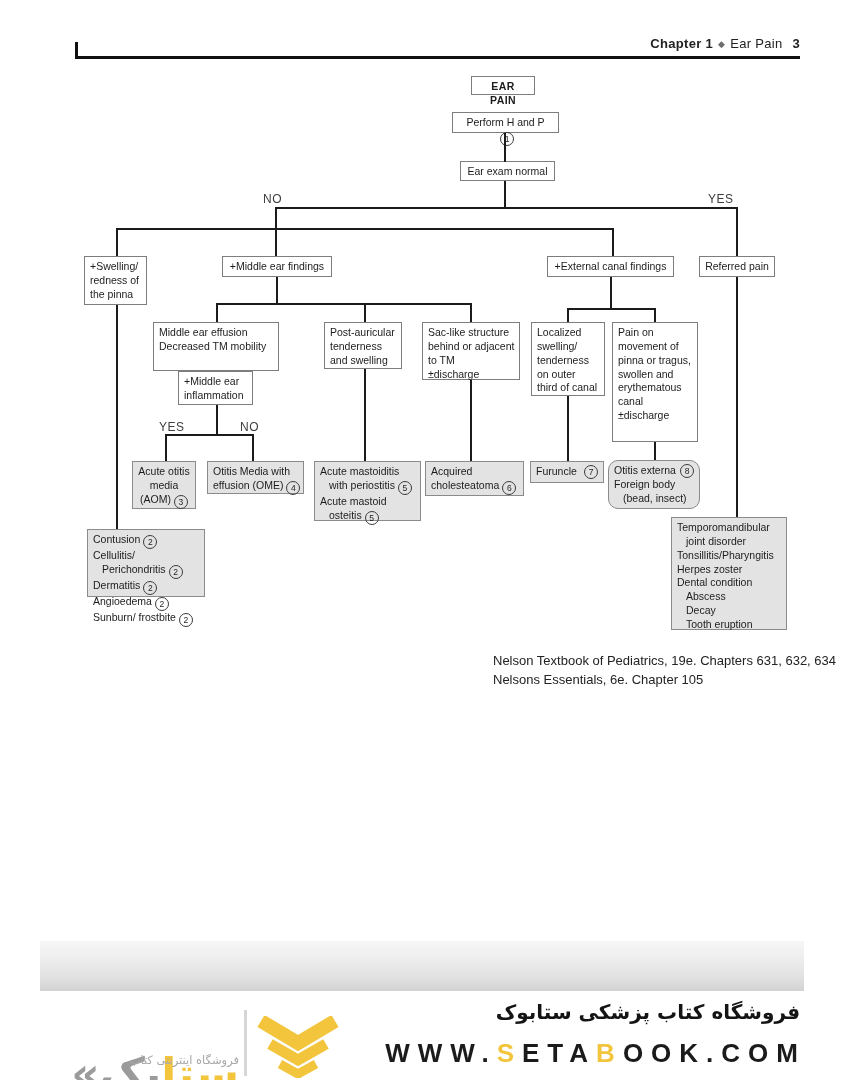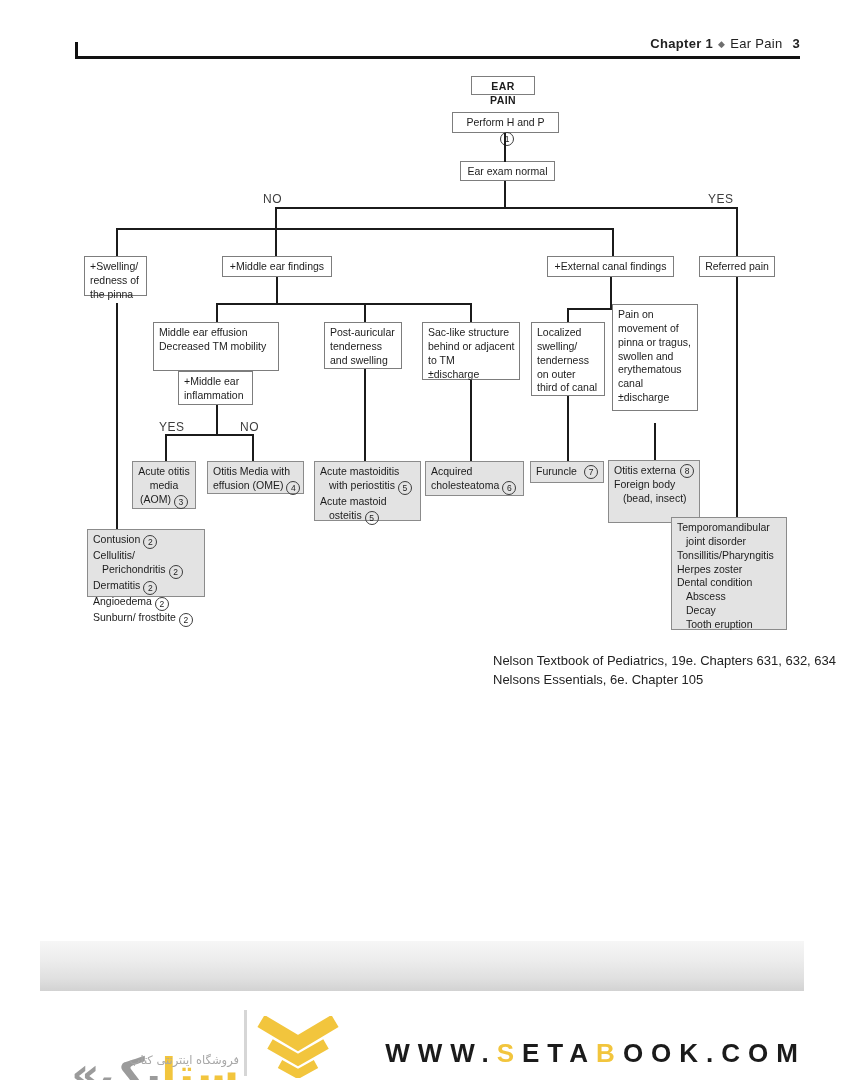--- a/index.html
+++ b/index.html
@@ -101,21 +101,21 @@
   <div class="vl" style="left:216px;top:355px;height:16px;"></div>
   <div class="vl" style="left:216px;top:404px;height:31px;"></div>
   <div class="hl" style="left:165px;top:434px;width:89px;"></div>
   <div class="vl" style="left:165px;top:434px;height:27px;"></div>
   <div class="vl" style="left:252px;top:434px;height:27px;"></div>
   <div class="vl" style="left:364px;top:369px;height:92px;"></div>
   <div class="vl" style="left:470px;top:379px;height:82px;"></div>
   <div class="vl" style="left:567px;top:395px;height:66px;"></div>
   <div class="vl" style="left:654px;top:423px;height:38px;"></div>
 
-  <div class="box" style="left:84px;top:256px;width:63px;height:40px;">
+  <div class="box" style="left:84px;top:256px;width:63px;height:49px;">
     <div class="ln">+Swelling/</div>
     <div class="ln">redness of</div>
     <div class="ln">the pinna</div>
   </div>
   <div class="box center" style="left:222px;top:256px;width:110px;height:21px;">
     <span>+Middle ear findings</span>
   </div>
   <div class="box center" style="left:547px;top:256px;width:127px;height:21px;">
     <span>+External canal findings</span>
   </div>
@@ -138,21 +138,21 @@
     <div class="ln">to TM</div>
     <div class="ln">±discharge</div>
   </div>
   <div class="box" style="left:531px;top:322px;width:74px;height:74px;">
     <div class="ln">Localized</div>
     <div class="ln">swelling/</div>
     <div class="ln">tenderness</div>
     <div class="ln">on outer</div>
     <div class="ln">third of canal</div>
   </div>
-  <div class="box" style="left:612px;top:304px;width:86px;height:107px;">
+  <div class="box" style="left:612px;top:322px;width:86px;height:120px;">
     <div class="ln">Pain on</div>
     <div class="ln">movement of</div>
     <div class="ln">pinna or tragus,</div>
     <div class="ln">swollen and</div>
     <div class="ln">erythematous</div>
     <div class="ln">canal</div>
     <div class="ln">±discharge</div>
   </div>
   <div class="box" style="left:178px;top:371px;width:75px;height:34px;">
     <div class="ln">+Middle ear</div>
@@ -175,21 +175,21 @@
     <div class="ln ind"><span>osteitis</span><span class="circ">5</span></div>
   </div>
   <div class="box gray" style="left:425px;top:461px;width:99px;height:35px;">
     <div class="ln">Acquired</div>
     <div class="ln"><span>cholesteatoma</span><span class="circ">6</span></div>
   </div>
   <div class="box gray" style="left:530px;top:461px;width:74px;height:22px;display:flex;justify-content:space-between;align-items:center;">
     <span>Furuncle</span>
       <span class="circ">7</span>
   </div>
-  <div class="box gray" style="left:608px;top:460px;width:92px;height:63px;">
+  <div class="box gray" style="left:608px;top:460px;width:92px;height:49px;border-radius:10px;">
     <div class="ln" style="display:flex;justify-content:space-between;">
         <span>Otitis externa</span>
         <span class="circ">8</span>
       </div>
     <div class="ln">Foreign body</div>
     <div class="ln ind">(bead, insect)</div>
   </div>
   <div class="box gray" style="left:87px;top:529px;width:118px;height:68px;">
     <div class="ln"><span>Contusion</span><span class="circ">2</span></div>
     <div class="ln">Cellulitis/</div>
@@ -222,17 +222,18 @@
   <div class="logo-sub">فروشگاه اینترنتی کتاب</div>
   <div class="logo-sep"></div>
   <div class="logo-mark">
     <svg width="82" height="62" viewBox="0 0 82 62">
       <polyline points="4,5 41,27 78,5" fill="none" stroke="#f2c53d" stroke-width="14"></polyline>
       <polyline points="13,28 41,44 69,28" fill="none" stroke="#f2c53d" stroke-width="11"></polyline>
       <polyline points="23,48 41,58 59,48" fill="none" stroke="#f2c53d" stroke-width="9"></polyline>
     </svg>
   </div>
 
+  <div class="fa-title">فروشگاه کتاب پزشکی ستابوک</div>
   <div class="url">
     <span>WWW.</span><span class="yel">S</span><span>ETA</span><span class="yel">B</span><span>OOK.COM</span>
   </div>
 
 </div>
 
 </body></html>

